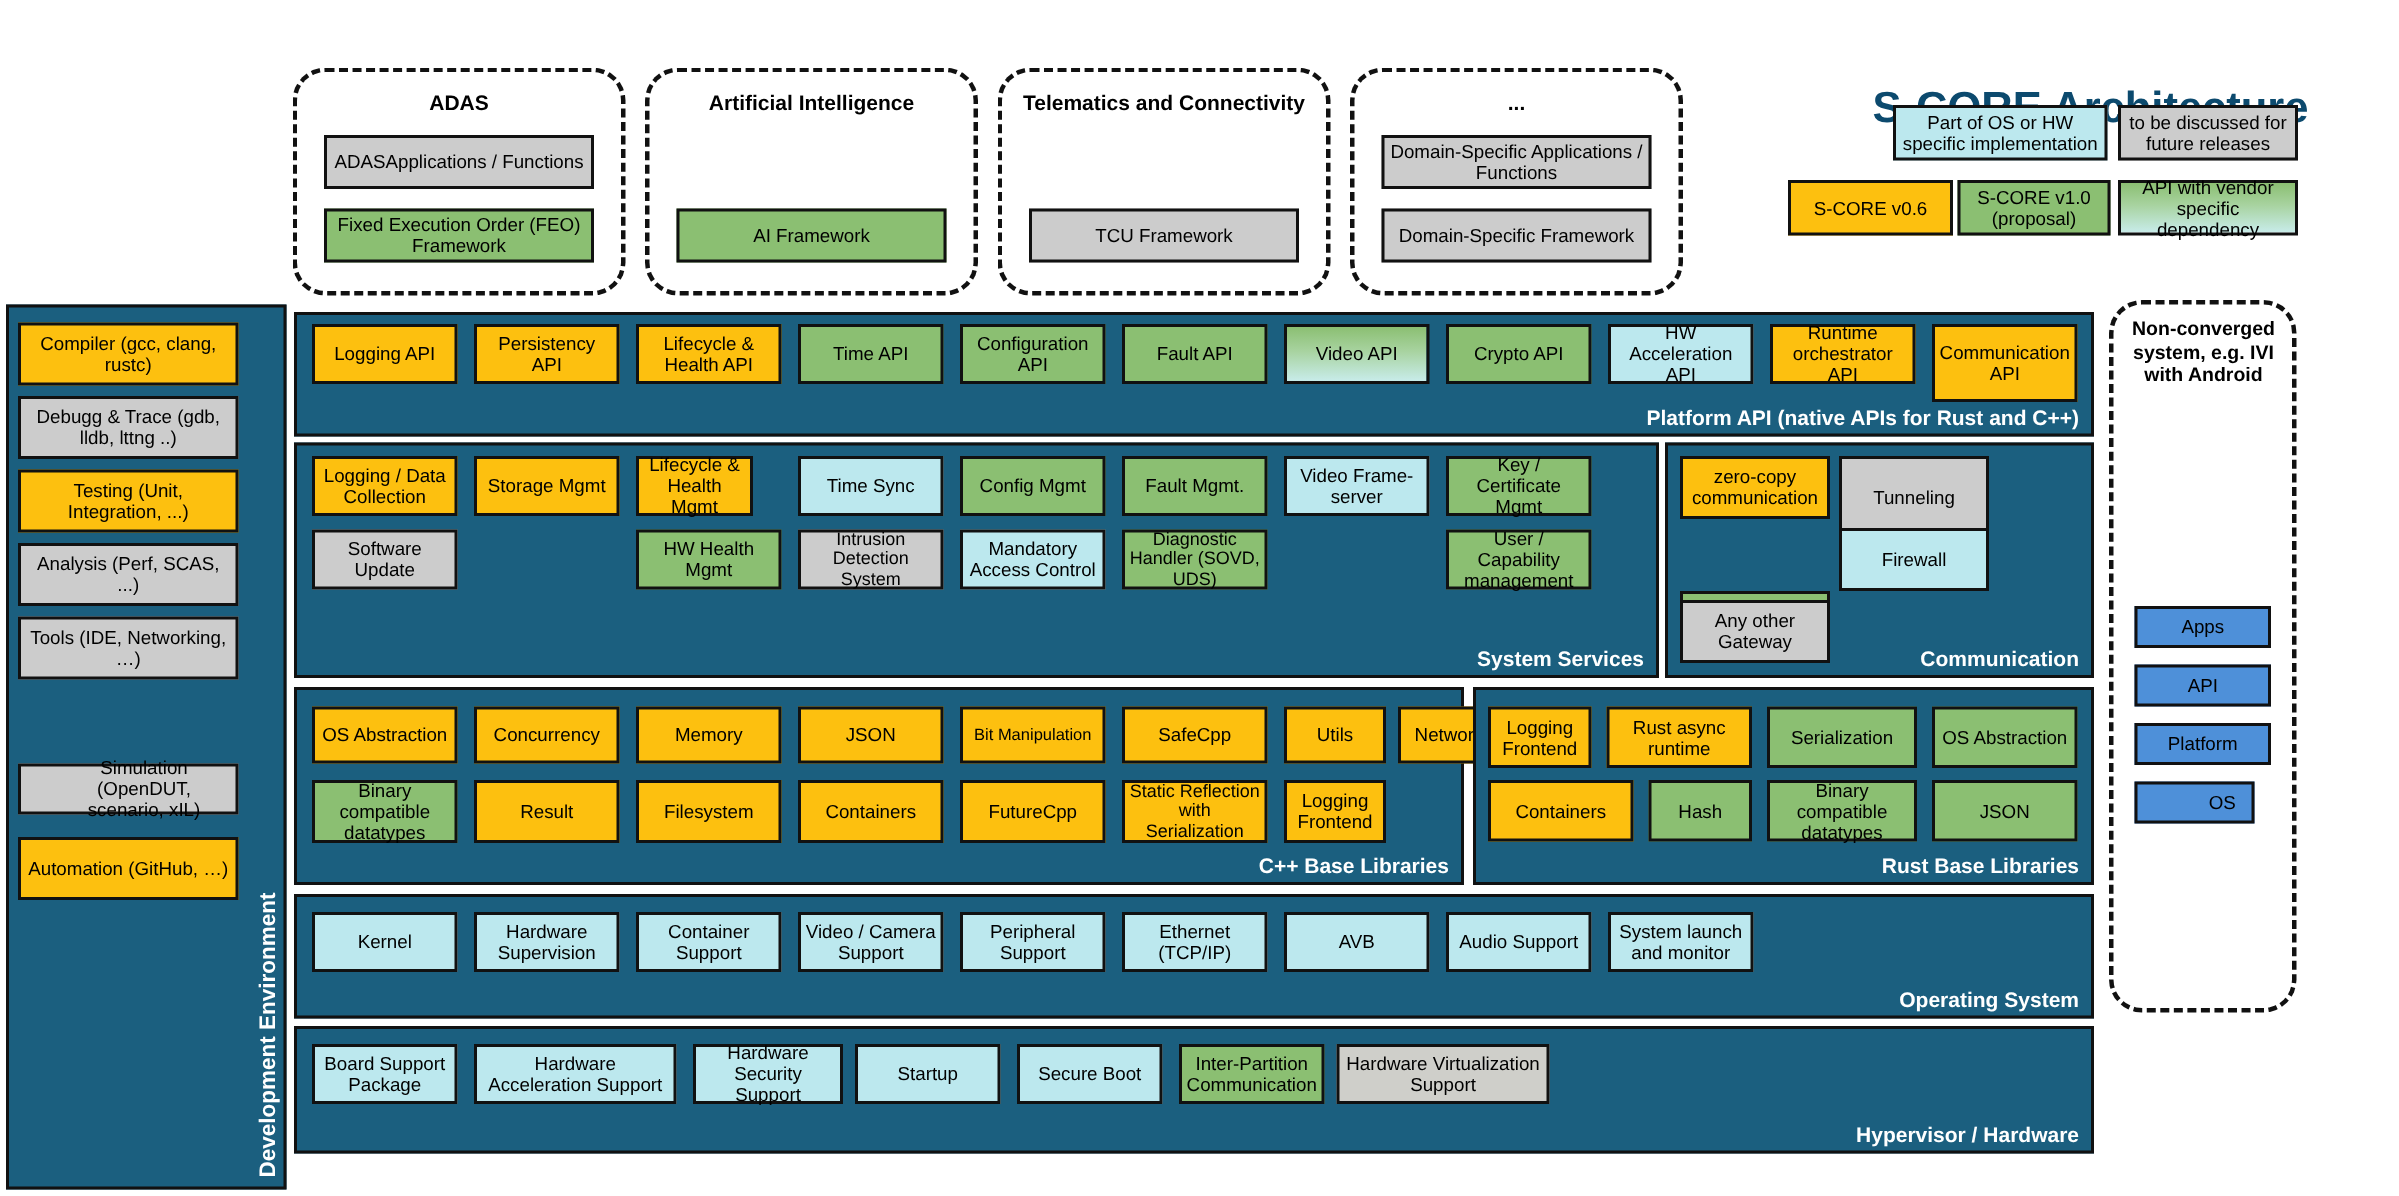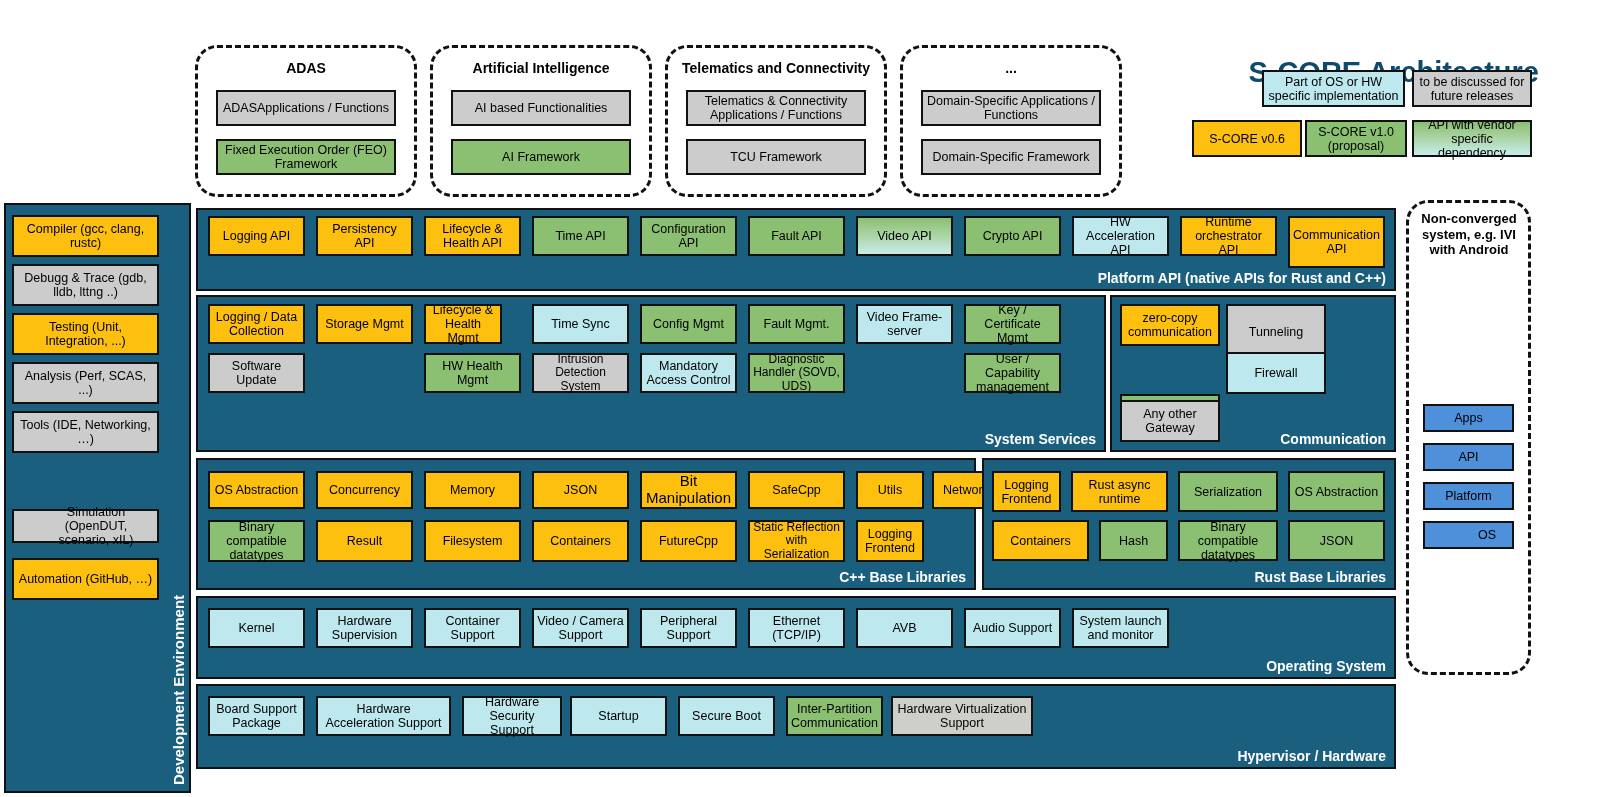--- a/index.html
+++ b/index.html
@@ -97,27 +97,25 @@
 
   <div class="abs domain-group" style="left:195px; top:45px; width:222px; height:152px;">
     <div class="domain-title">ADAS</div>
   </div>
   <div class="abs box c-grey" style="left:216px; top:90px;  width:180px; height:36px; font-size:12.5px;">ADASApplications / Functions</div>
   <div class="abs box c-green" style="left:216px; top:139px; width:180px; height:36px; font-size:12.5px;">Fixed Execution Order (FEO) Framework</div>
 
   <div class="abs domain-group" style="left:430px; top:45px; width:222px; height:152px;">
     <div class="domain-title">Artificial Intelligence</div>
   </div>
-  <div class="abs box c-grey" style="left:451px; top:90px;  width:180px; height:36px; font-size:12.5px;">AI based Functionalities</div>
   <div class="abs box c-green" style="left:451px; top:139px; width:180px; height:36px; font-size:12.5px;">AI Framework</div>
 
   <div class="abs domain-group" style="left:665px; top:45px; width:222px; height:152px;">
     <div class="domain-title">Telematics and Connectivity</div>
   </div>
-  <div class="abs box c-grey" style="left:686px; top:90px;  width:180px; height:36px; font-size:12.5px;">Telematics &amp; Connectivity Applications / Functions</div>
   <div class="abs box c-grey" style="left:686px; top:139px; width:180px; height:36px; font-size:12.5px;">TCU Framework</div>
 
   <div class="abs domain-group" style="left:900px; top:45px; width:222px; height:152px;">
     <div class="domain-title">...</div>
   </div>
   <div class="abs box c-grey" style="left:921px; top:90px;  width:180px; height:36px; font-size:12.5px;">Domain-Specific Applications / Functions</div>
   <div class="abs box c-grey" style="left:921px; top:139px; width:180px; height:36px; font-size:12.5px;">Domain-Specific Framework</div>
 
   <div class="abs" id="devenv" style="left:4px; top:203px; width:187px; height:590px;">
     <div id="devenv-label" style="right:2px; bottom:6px; height:300px;">Development Environment</div>
@@ -173,21 +171,21 @@
   <div class="abs box c-cyan" style="left:1226px; top:352px; width:100px; height:42px; font-size:12.5px;">Firewall</div>
   <div class="abs box c-grey" style="left:1120px; top:400px; width:100px; height:42px; font-size:12.5px;">Any other Gateway</div>
 
   <div class="abs layer" style="left:196px; top:458px; width:780px; height:132px;">
     <div class="layer-label">C++ Base Libraries</div>
   </div>
   <div class="abs box c-yellow" style="left:208px; top:471px; width:97px; height:38px; font-size:12.5px;">OS Abstraction</div>
   <div class="abs box c-yellow" style="left:316px; top:471px; width:97px; height:38px; font-size:12.5px;">Concurrency</div>
   <div class="abs box c-yellow" style="left:424px; top:471px; width:97px; height:38px; font-size:12.5px;">Memory</div>
   <div class="abs box c-yellow" style="left:532px; top:471px; width:97px; height:38px; font-size:12.5px;">JSON</div>
-  <div class="abs box c-yellow" style="left:640px; top:471px; width:97px; height:38px; font-size:15px;">Bit Manipulation</div>
+  <div class="abs box c-yellow" style="left:640px; top:471px; width:97px; height:38px; font-size:11px;">Bit Manipulation</div>
   <div class="abs box c-yellow" style="left:748px; top:471px; width:97px; height:38px; font-size:12.5px;">SafeCpp</div>
   <div class="abs box c-yellow" style="left:856px; top:471px; width:68px; height:38px; font-size:12.5px;">Utils</div>
   <div class="abs box c-yellow" style="left:932px; top:471px; width:68px; height:38px; font-size:12.5px;">Network</div>
 
   <div class="abs box c-green" style="left:208px; top:520px; width:97px; height:42px; font-size:12.5px;">Binary compatible datatypes</div>
   <div class="abs box c-yellow" style="left:316px; top:520px; width:97px; height:42px; font-size:12.5px;">Result</div>
   <div class="abs box c-yellow" style="left:424px; top:520px; width:97px; height:42px; font-size:12.5px;">Filesystem</div>
   <div class="abs box c-yellow" style="left:532px; top:520px; width:97px; height:42px; font-size:12.5px;">Containers</div>
   <div class="abs box c-yellow" style="left:640px; top:520px; width:97px; height:42px; font-size:12.5px;">FutureCpp</div>
   <div class="abs box c-yellow" style="left:748px; top:520px; width:97px; height:42px; font-size:12px;">Static Reflection with Serialization</div>
@@ -229,15 +227,15 @@
   <div class="abs box c-cyan" style="left:678px; top:696px; width:97px;  height:40px; font-size:12.5px;">Secure Boot</div>
   <div class="abs box c-green" style="left:786px; top:696px; width:97px;  height:40px; font-size:12.5px;">Inter-Partition Communication</div>
   <div class="abs box c-greygreen" style="left:891px; top:696px; width:142px; height:40px; font-size:12.5px;">Hardware Virtualization Support</div>
 
   <div class="abs" id="nonconv" style="left:1406px; top:200px; width:125px; height:475px;">
   </div>
   <div id="nonconv-title" class="abs" style="left:1410px; top:211px; width:118px;">Non-converged system, e.g. IVI with Android</div>
   <div class="abs box c-blue" style="left:1423px; top:404px; width:91px; height:28px; font-size:12.5px;">Apps</div>
   <div class="abs box c-blue" style="left:1423px; top:443px; width:91px; height:28px; font-size:12.5px;">API</div>
   <div class="abs box c-blue" style="left:1423px; top:482px; width:91px; height:28px; font-size:12.5px;">Platform</div>
-  <div class="abs box c-blue" style="left:1423px; top:521px; width:91px; height:28px; font-size:12.5px;padding-left:40px;">OS</div>
+  <div class="abs box c-blue" style="left:1423px; top:521px; width:80px; height:28px; font-size:12.5px;padding-left:40px;">OS</div>
 
 </div>
 
 </body></html>

